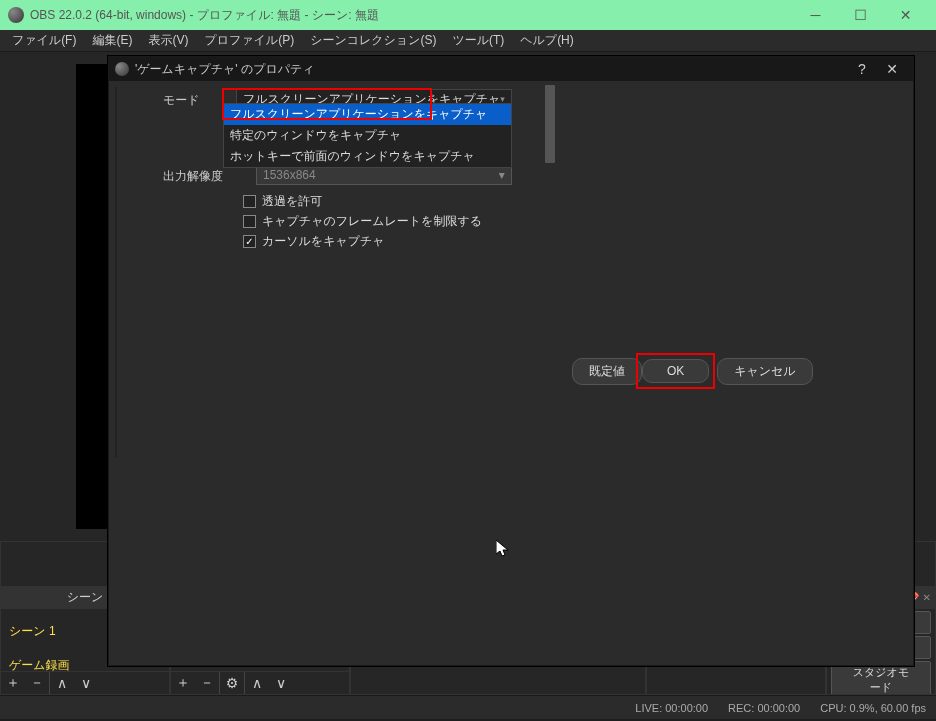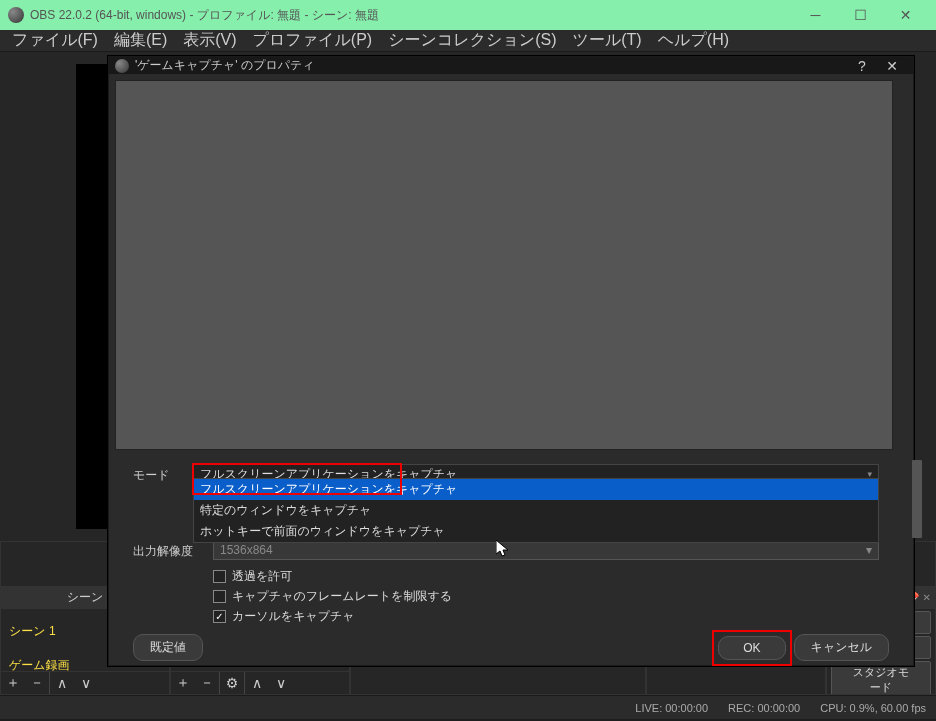--- a/index.html
+++ b/index.html
@@ -7,21 +7,21 @@
 
   
   .titlebar { height: 30px; background: #86efac; display: flex; align-items: center; padding: 0 8px; color: #555; font-size: 12px; }
   .titlebar .icon { width: 16px; height: 16px; border-radius: 50%; background: radial-gradient(circle at 30% 30%, #888, #333); margin-right: 6px; }
   .titlebar .title { flex: 1; }
   .titlebar .winbtns { display: flex; }
   .titlebar .winbtn { width: 45px; height: 30px; display: flex; align-items: center; justify-content: center; color: #555; font-size: 14px; }
 
   
   .menubar { height: 22px; background: #2b2b2b; display: flex; align-items: center; padding: 0 4px; border-bottom: 1px solid #1a1a1a; }
-  .menubar .menuitem { padding: 2px 8px; font-size: 16px; color: #ccc; }
+  .menubar .menuitem { padding: 2px 8px; font-size: 12px; color: #ccc; }
 
   
   .main { position: relative; height: 489px; background: #262626; }
   .main .preview { position: absolute; left: 76px; top: 12px; right: 76px; bottom: 12px; background: #000; }
 
   
   .panels { display: flex; height: 154px; background: #262626; }
   .panel { flex: 1; border: 1px solid #333; display: flex; flex-direction: column; min-width: 0; }
   .panel.controls { flex: 0 0 110px; }
   .panel-header { background: #333; text-align: center; padding: 3px 0; font-size: 12px; color: #ccc; display:flex; align-items:center; justify-content:center; position:relative;margin-top:44px;}
@@ -36,27 +36,27 @@
 
   
   .statusbar { height: 24px; background: #2b2b2b; display: flex; align-items: center; justify-content: flex-end; padding: 0 10px; gap: 20px; font-size: 11px; color: #aaa; border-top:1px solid #1a1a1a;}
 
   
   .dialog { position: absolute; left: 108px; top: 56px; width: 806px; height: 610px; background: #2b2b2b; border: 1px solid #1a1a1a; display: flex; flex-direction: column; box-shadow: 0 0 0 1px #000; }
   .dialog-titlebar { height: 24px; background: #181818; display: flex; align-items: center; padding: 0 6px; color: #ccc; font-size: 12px; }
   .dialog-titlebar .icon { width: 14px; height: 14px; border-radius: 50%; background: radial-gradient(circle at 30% 30%, #888, #333); margin-right: 6px; }
   .dialog-titlebar .title { flex: 1; }
   .dialog-titlebar .dbtn { width: 30px; text-align: center; color: #ccc; font-size: 14px; }
-  .dialog-body { flex: 1; display: flex; flex-direction: column; padding: 4px; }
+  .dialog-body { flex: 1; display: flex; flex-direction: row; padding: 4px; gap: 10px; }
   .dialog-preview { height: 370px; background: #555; margin: 2px 16px 10px 2px; border:1px solid #222;}
   .form { padding: 4px 30px 0 20px; position:relative;}
   .form-row { display: flex; align-items: flex-start; margin-bottom: 8px; position:relative;}
   .form-label { width: 60px; text-align: left; padding-right: 8px; padding-top: 3px; color: #ccc; font-size: 12px; }
   .form-label.wide { width: 80px; }
-  .form-field { flex: 1; position: relative; }
+  .form-field { flex: 1; position: relative; padding-left: 13px; }
   .dropdown-main { height: 20px; background: #222; border: 1px solid #444; color: #ddd; padding: 1px 6px; font-size: 12px; display:flex; align-items:center; justify-content:space-between;}
   .dropdown-main .chev { font-size:9px; color:#888;}
   .dropdown-list { position: absolute; left: 0; right: 0; top: 14px; background: #222; border: 1px solid #444; z-index: 5; }
   .dropdown-list .opt { padding: 2px 6px; font-size: 12px; color: #ddd; }
   .dropdown-list .opt.sel { background: #0a5ec9; color: #fff; }
   .redbox1 { position:absolute; border:2px solid #e00; pointer-events:none; z-index:10;}
   .chk-row { display: flex; align-items: center; gap: 6px; margin: 3px 0 3px 80px; font-size: 12px; color:#ddd;}
   .checkbox { width: 13px; height: 13px; border: 1px solid #888; background: #222; display: inline-flex; align-items: center; justify-content: center; font-size: 10px; color: #fff; }
   .checkbox.checked::after { content: "✓"; }
   .dialog-buttons { display: flex; justify-content: space-between; align-items:center; padding: 6px 20px 10px 20px; }

